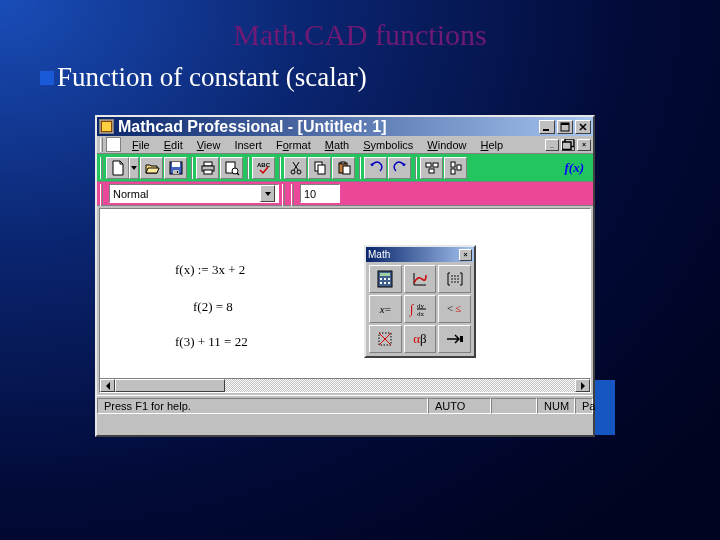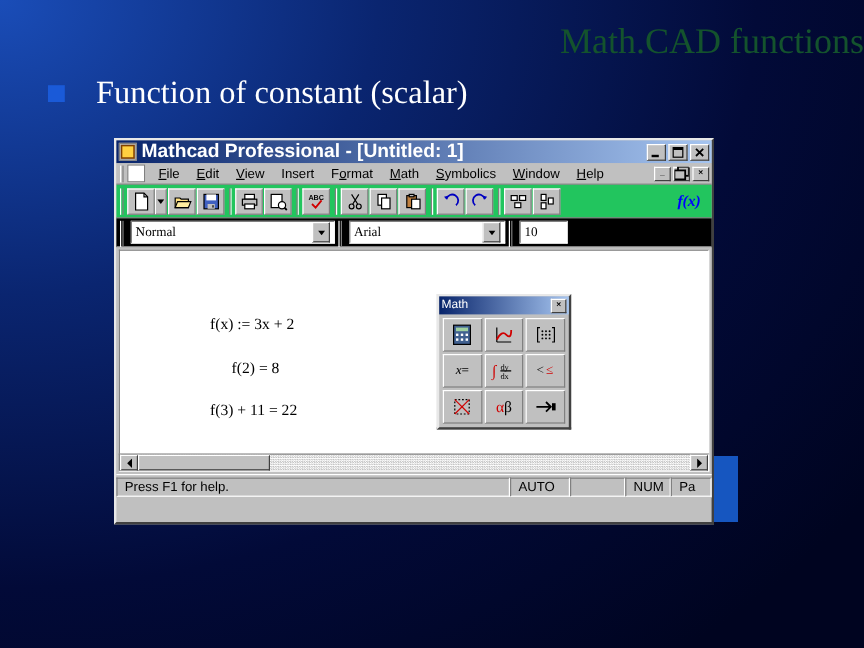--- a/index.html
+++ b/index.html
@@ -3,22 +3,22 @@
 <meta charset="utf-8">
 <style>
   * { box-sizing: border-box; margin: 0; padding: 0; }
   html, body { width: 720px; height: 540px; overflow: hidden; }
   body {
     background: radial-gradient(ellipse 900px 700px at 0px 0px, #1a4db8 0%, #0a2570 35%, #020a38 70%, #000420 100%);
     font-family: "Times New Roman", serif;
     color: #fff;
     position: relative;
   }
-  .slide-title { position: absolute; top: 18px; left: 0; right: 0; text-align: right; font-size: 30px; color: #14532d; }
-  .bullet-row { position: absolute; top: 62px; left: 40px; display: flex; align-items: center; gap: 26px; }
+  .slide-title { position: absolute; top: 18px; left: 0; right: 0; text-align: center; font-size: 30px; color: #701a75; }
+  .bullet-row { position: absolute; top: 62px; left: 40px; display: flex; align-items: center; gap: 3px; }
   .bullet-sq { width: 14px; height: 14px; background: #1a5ad8; }
   .bullet-text { font-size: 27px; color: #fff; }
   .accent { position: absolute; width: 55px; height: 55px; background: #1656c0; right: 105px; bottom: 105px; }
 
   .app { position: absolute; left: 95px; top: 115px; width: 500px; height: 322px; background: #c0c0c0; border: 2px solid; border-color: #e8e8e8 #404040 #404040 #e8e8e8; font-family: Tahoma, Arial, sans-serif; font-size: 11px; color: #000; }
   .titlebar { height: 19px; background: linear-gradient(to right, #08246b, #a6c5f0); display: flex; align-items: center; padding: 0 2px; }
   .titlebar .appicon { width: 15px; height: 15px; background: #c0c0c0; border: 1px solid #808080; display: flex; align-items: center; justify-content: center; font-size: 9px; }
   .titlebar-text { color: #fff; font-weight: bold; font-size: 16px; margin-left: 4px; flex: 1; }
   .winbtns { display: flex; gap: 2px; }
   .winbtn { width: 16px; height: 14px; background: #c0c0c0; border: 1px solid; border-color: #fff #404040 #404040 #fff; display: flex; align-items: center; justify-content: center; font-family: Arial; font-size: 8px; font-weight: bold; cursor: default; }
@@ -34,21 +34,21 @@
 
   .toolbar { height: 28px; background: #22c55e; border-bottom: 1px solid #808080; display: flex; align-items: center; padding: 2px 3px; gap: 0; }
   .tgrip { width: 3px; height: 22px; border-left: 1px solid #fff; border-right: 1px solid #808080; margin-right: 3px; }
   .tbtn { width: 23px; height: 22px; background: #c0c0c0; border: 1px solid; border-color: #fff #808080 #808080 #fff; display: flex; align-items: center; justify-content: center; cursor: default; margin-right: 1px; position: relative; }
   .tbtn svg { width: 16px; height: 16px; }
   .tdrop { width: 10px; height: 22px; background: #c0c0c0; border: 1px solid; border-color: #fff #808080 #808080 #fff; display: flex; align-items: center; justify-content: center; cursor: default; margin-left: -1px; margin-right: 1px; }
   .tdrop svg { width: 6px; height: 4px; }
   .tsep { width: 2px; height: 22px; border-left: 1px solid #808080; border-right: 1px solid #fff; margin: 0 3px; }
   .fx { margin-left: auto; font-style: italic; font-weight: bold; color: #00f; margin-right: 6px; font-family: "Times New Roman"; font-size: 13px; }
 
-  .fmtbar { height: 24px; background: #000000; border-bottom: 1px solid #808080; display: flex; padding: 2px 3px; gap: 3px; font-family: Liberation Serif, serif; }
+  .fmtbar { height: 24px; background: #ec4899; border-bottom: 1px solid #808080; display: flex; padding: 2px 3px; gap: 3px; }
   .combo { height: 19px; background: #fff; border: 1px solid; border-color: #808080 #fff #fff #808080; display: flex; align-items: center; padding: 0 3px; font-size: 11px; }
   .combo-drop { width: 15px; height: 17px; background: #c0c0c0; border: 1px solid; border-color: #fff #404040 #404040 #fff; display: flex; align-items: center; justify-content: center; margin: 0 0 0 auto; cursor: default; }
 
   .workarea { position: relative; height: 189px; background: #c0c0c0; }
   .doc { position: absolute; left: 2px; top: 2px; right: 2px; bottom: 2px; background: #fff; border: 1px solid; border-color: #808080 #fff #fff #808080; overflow: hidden; }
   .equation { position: absolute; font-family: "Times New Roman", serif; font-size: 13px; color: #000; white-space: nowrap; }
   .eq1 { left: 75px; top: 53px; }
   .eq2 { left: 93px; top: 90px; }
   .eq3 { left: 75px; top: 125px; }
 
@@ -235,28 +235,20 @@
     <div class="tgrip"></div>
     <div class="combo" style="width:170px">
       <span>Normal</span>
       <div class="combo-drop">
           <svg width="6" height="4" viewBox="0 0 6 4">
             <path d="M0 0 L6 0 L3 4 Z" fill="#000"></path>
           </svg>
         </div>
     </div>
     <div class="tgrip"></div>
-    <div class="combo" style="width:130px">
-      <span>Arial</span>
-      <div class="combo-drop">
-          <svg width="6" height="4" viewBox="0 0 6 4">
-            <path d="M0 0 L6 0 L3 4 Z" fill="#000"></path>
-          </svg>
-        </div>
-    </div>
     <div class="tgrip"></div>
     <div class="combo" style="width:40px">
       <span>10</span>
     </div>
   </div>
 
   <div class="workarea">
     <div class="doc">
       <div class="equation eq1">f(x)  := 3x + 2</div>
       <div class="equation eq2">f(2)  = 8</div>
@@ -346,19 +338,19 @@
       <div class="sbtn">
           <svg width="6" height="8" viewBox="0 0 6 8">
             <path d="M1 0 L5 4 L1 8 Z" fill="#000"></path>
           </svg>
         </div>
     </div>
   </div>
 
   <div class="status">
     <div class="cell" style="flex:1">Press F1 for help.</div>
-    <div class="cell" style="width:50px">AUTO</div>
+    <div class="cell" style="width:63px">AUTO</div>
     <div class="cell" style="width:46px"></div>
     <div class="cell" style="width:38px">NUM</div>
-    <div class="cell" style="width:34px">Pa</div>
+    <div class="cell" style="width:18px">Pa</div>
   </div>
 
 </div>
 
 </body></html>

